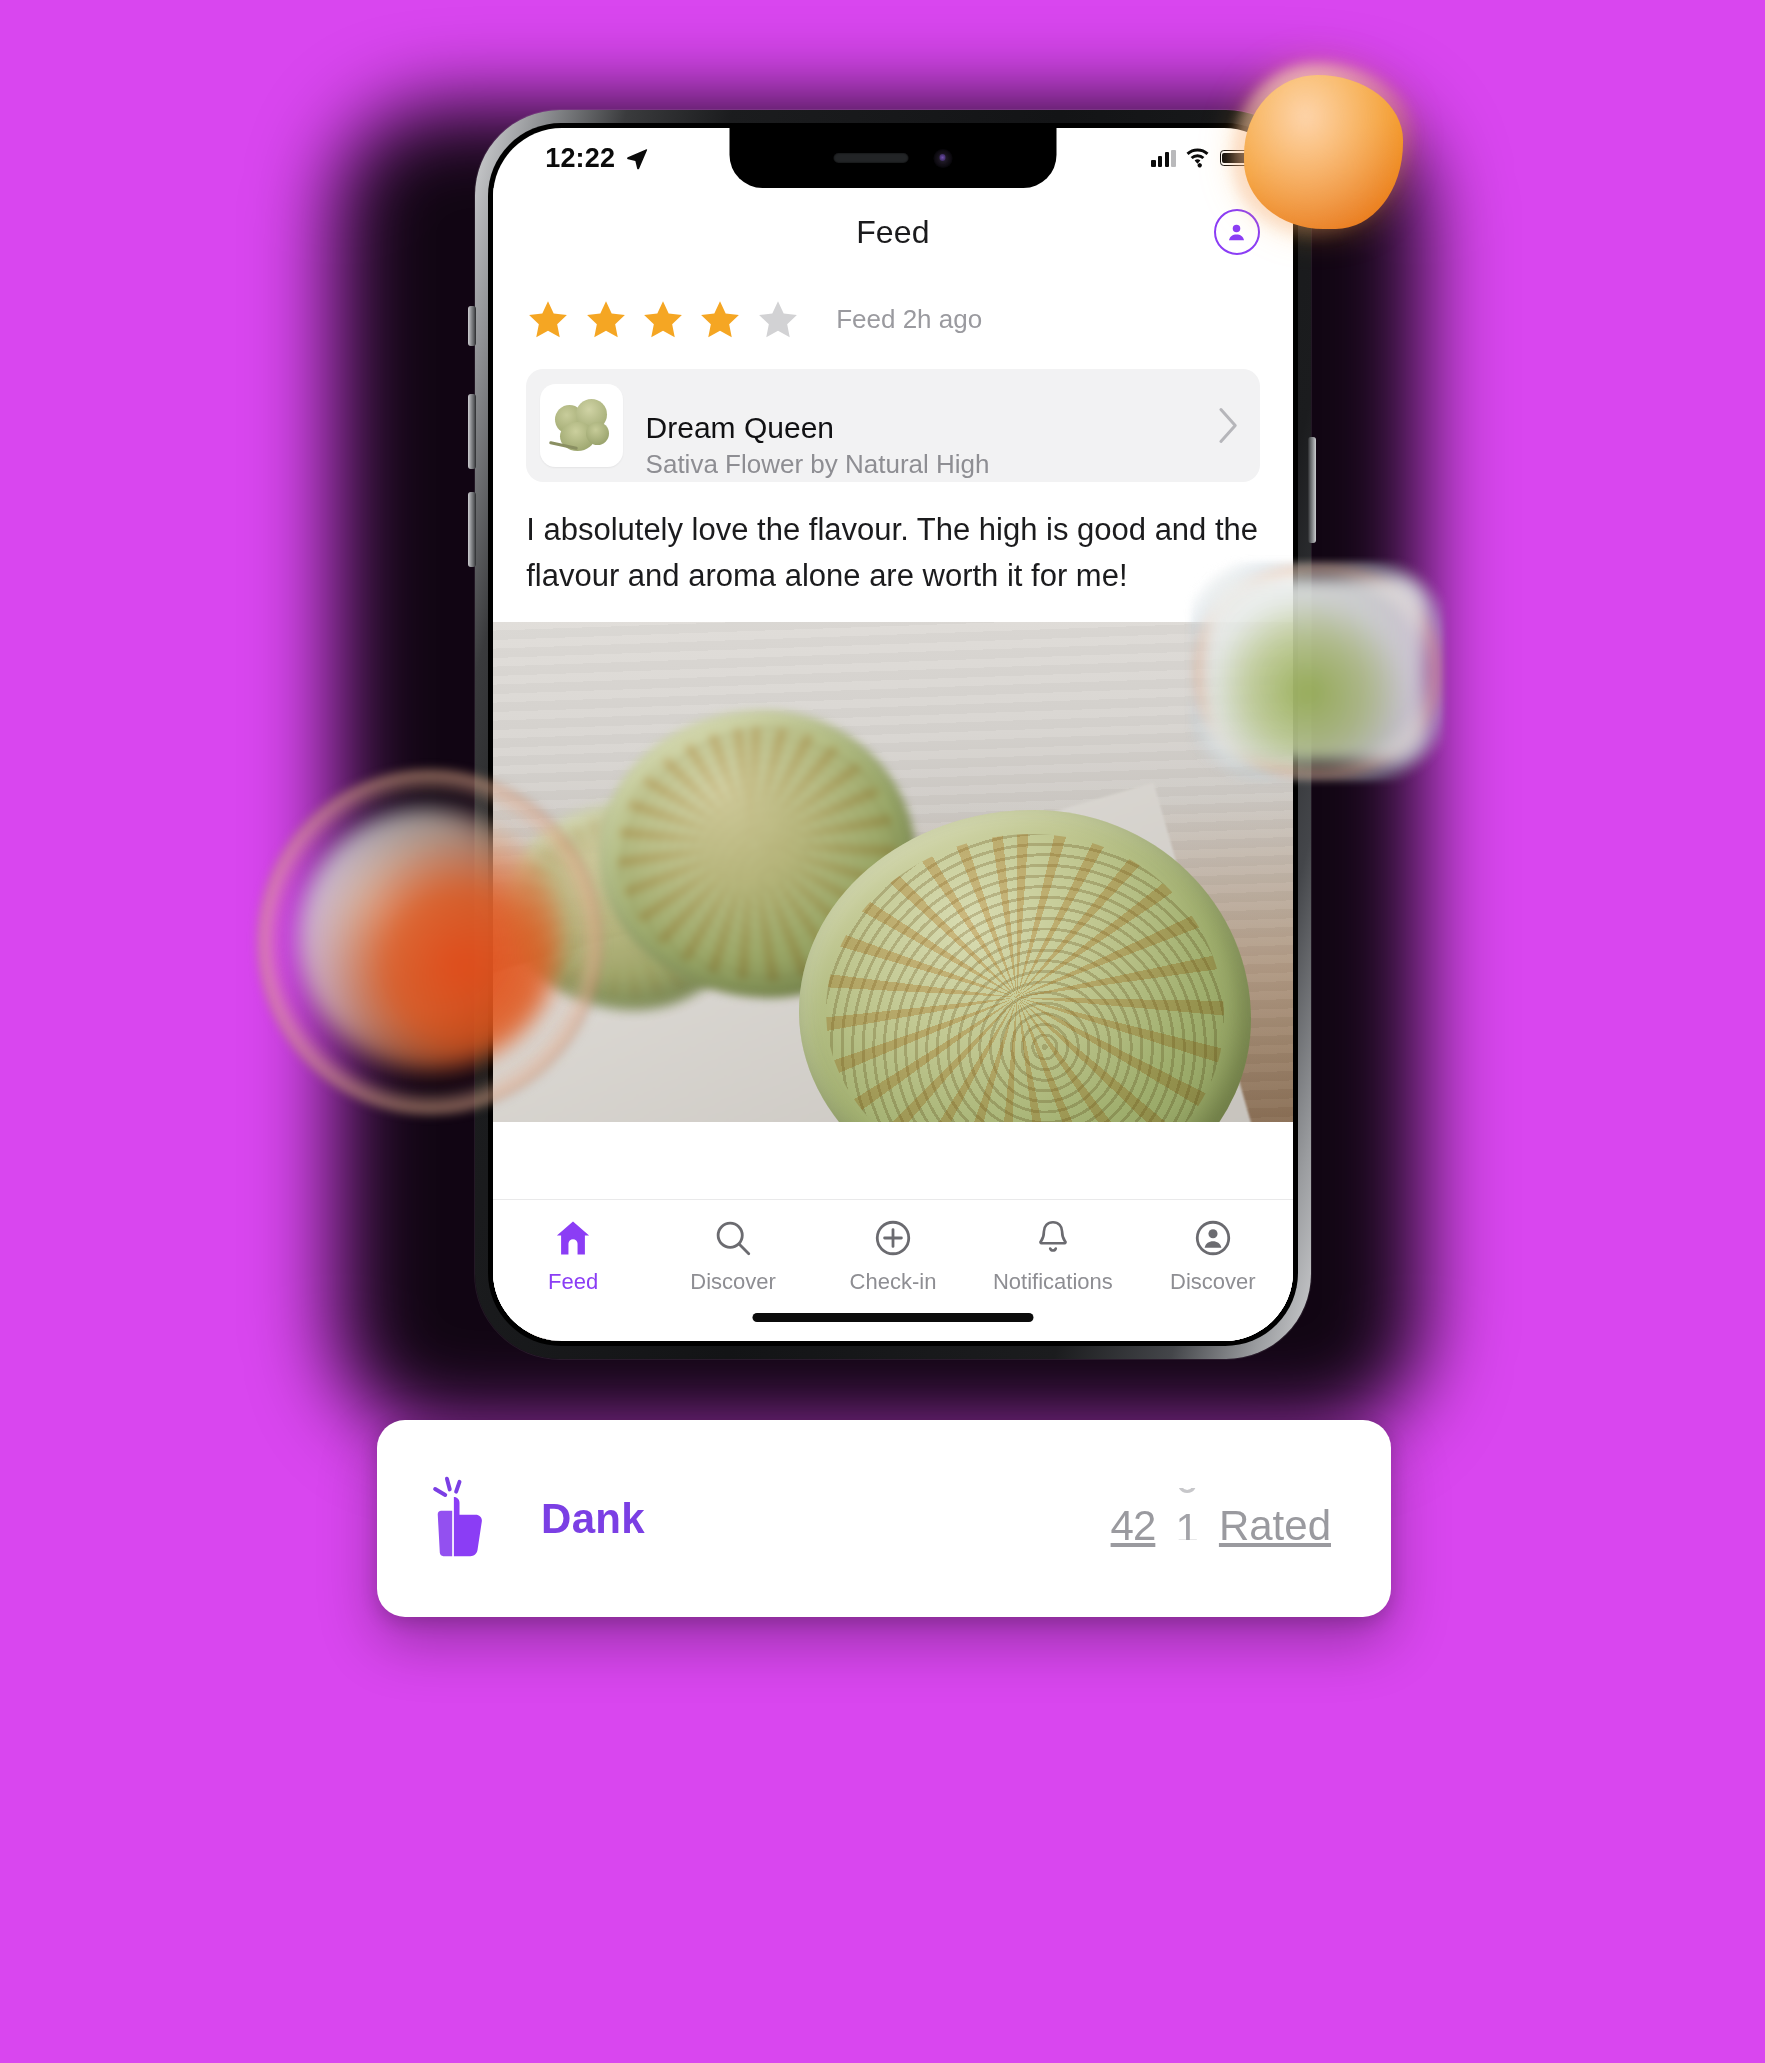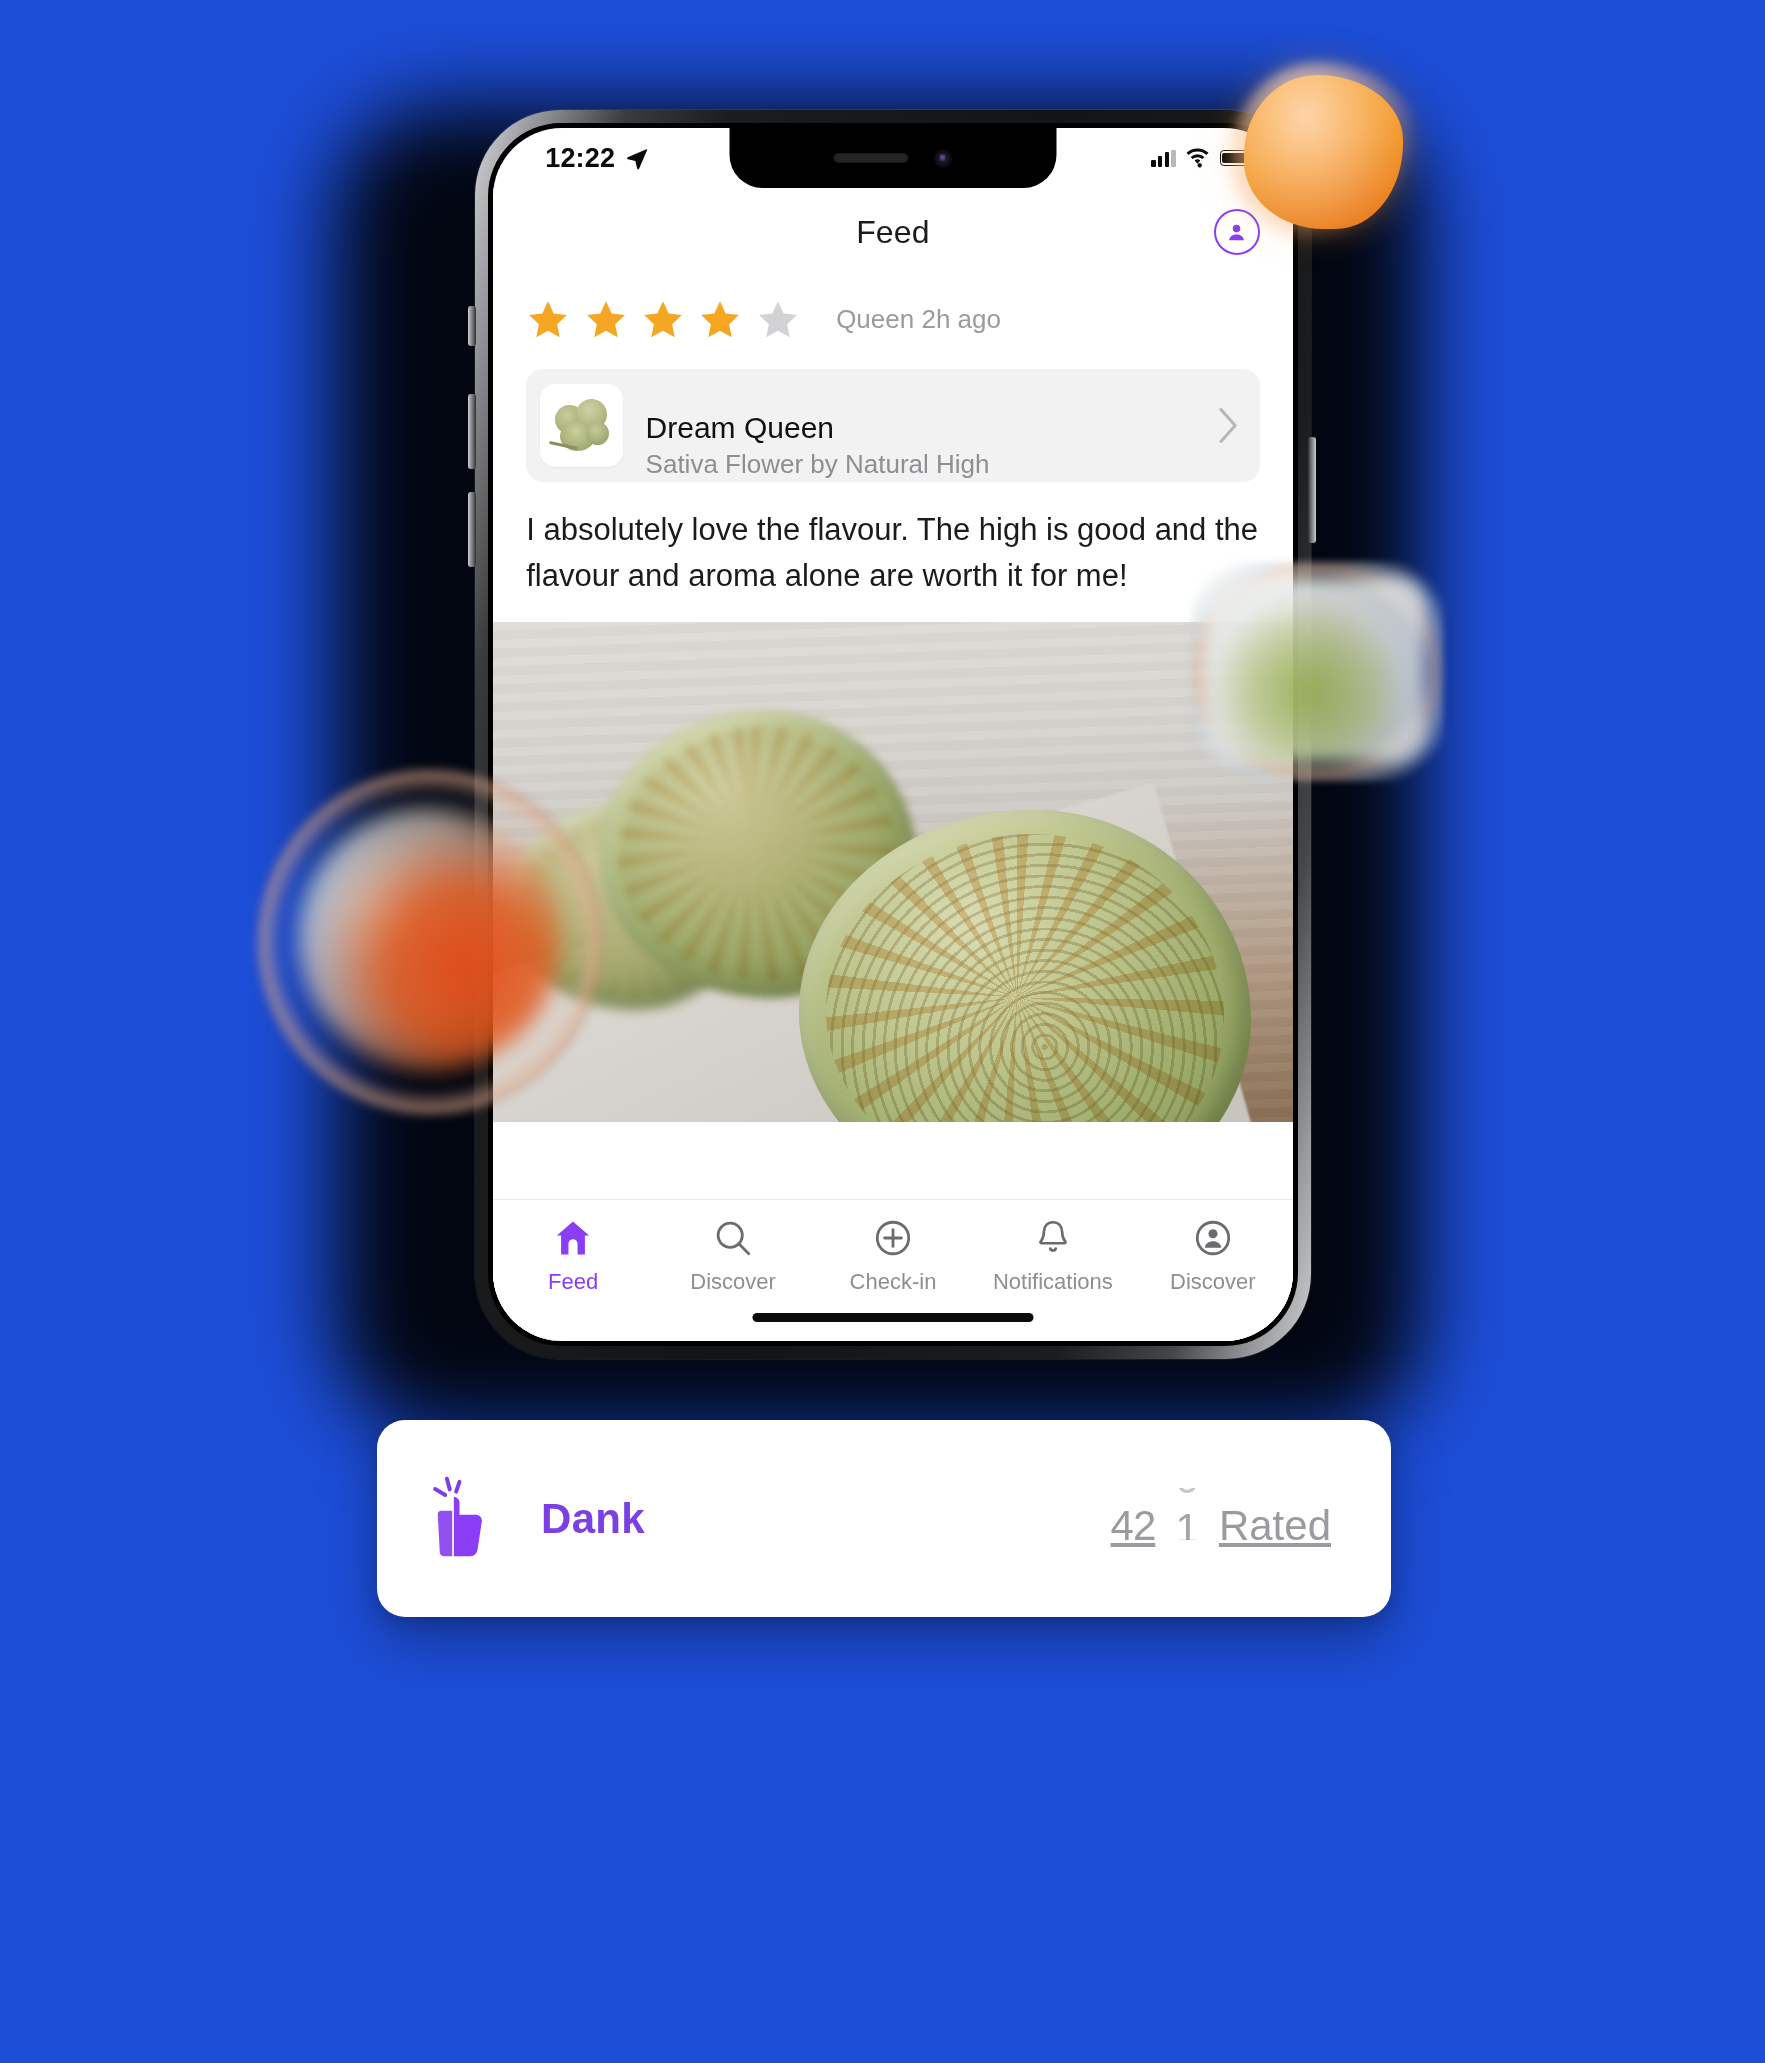--- a/index.html
+++ b/index.html
@@ -9,21 +9,21 @@
     height: 2064px;
     background: #000000;
     overflow: hidden;
     font-family: "Liberation Sans", sans-serif;
   }
 
   .stage {
     position: relative;
     width: 1766px;
     height: 2064px;
-    background: #1d4ed8;
+    background: #d946ef;
     overflow: hidden;
   }
 
   
   .blob-orange {
     position: absolute;
     left: 1244px; top: 75px;
     width: 159px; height: 154px;
     background: linear-gradient(160deg, #f5a81c 0%, #f59a18 45%, #e8761d 100%);
     border-radius: 48% 56% 44% 52% / 54% 44% 58% 46%;
@@ -463,21 +463,21 @@
               </svg>
             <svg class="star" viewBox="0 0 24 24">
                 <path d="M12 1.8l3.1 6.6 7.2.9-5.3 5 1.4 7.1L12 17.9 5.6 21.4 7 14.3 1.7 9.3l7.2-.9z" fill="#F5A623"></path>
               </svg>
             <svg class="star" viewBox="0 0 24 24">
                 <path d="M12 1.8l3.1 6.6 7.2.9-5.3 5 1.4 7.1L12 17.9 5.6 21.4 7 14.3 1.7 9.3l7.2-.9z" fill="#F5A623"></path>
               </svg>
             <svg class="star" viewBox="0 0 24 24">
                 <path d="M12 1.8l3.1 6.6 7.2.9-5.3 5 1.4 7.1L12 17.9 5.6 21.4 7 14.3 1.7 9.3l7.2-.9z" fill="#D2D2D4"></path>
               </svg>
-            <div class="rating-meta">Queen 2h ago</div>
+            <div class="rating-meta">Feed 2h ago</div>
           </div>
 
           <div class="product-card">
             <div class="prod-thumb">
               <span class="pt-bud pt1"></span>
               <span class="pt-bud pt2"></span>
               <span class="pt-bud pt3"></span>
               <span class="pt-bud pt4"></span>
               <span class="pt-stem"></span>
             </div>

